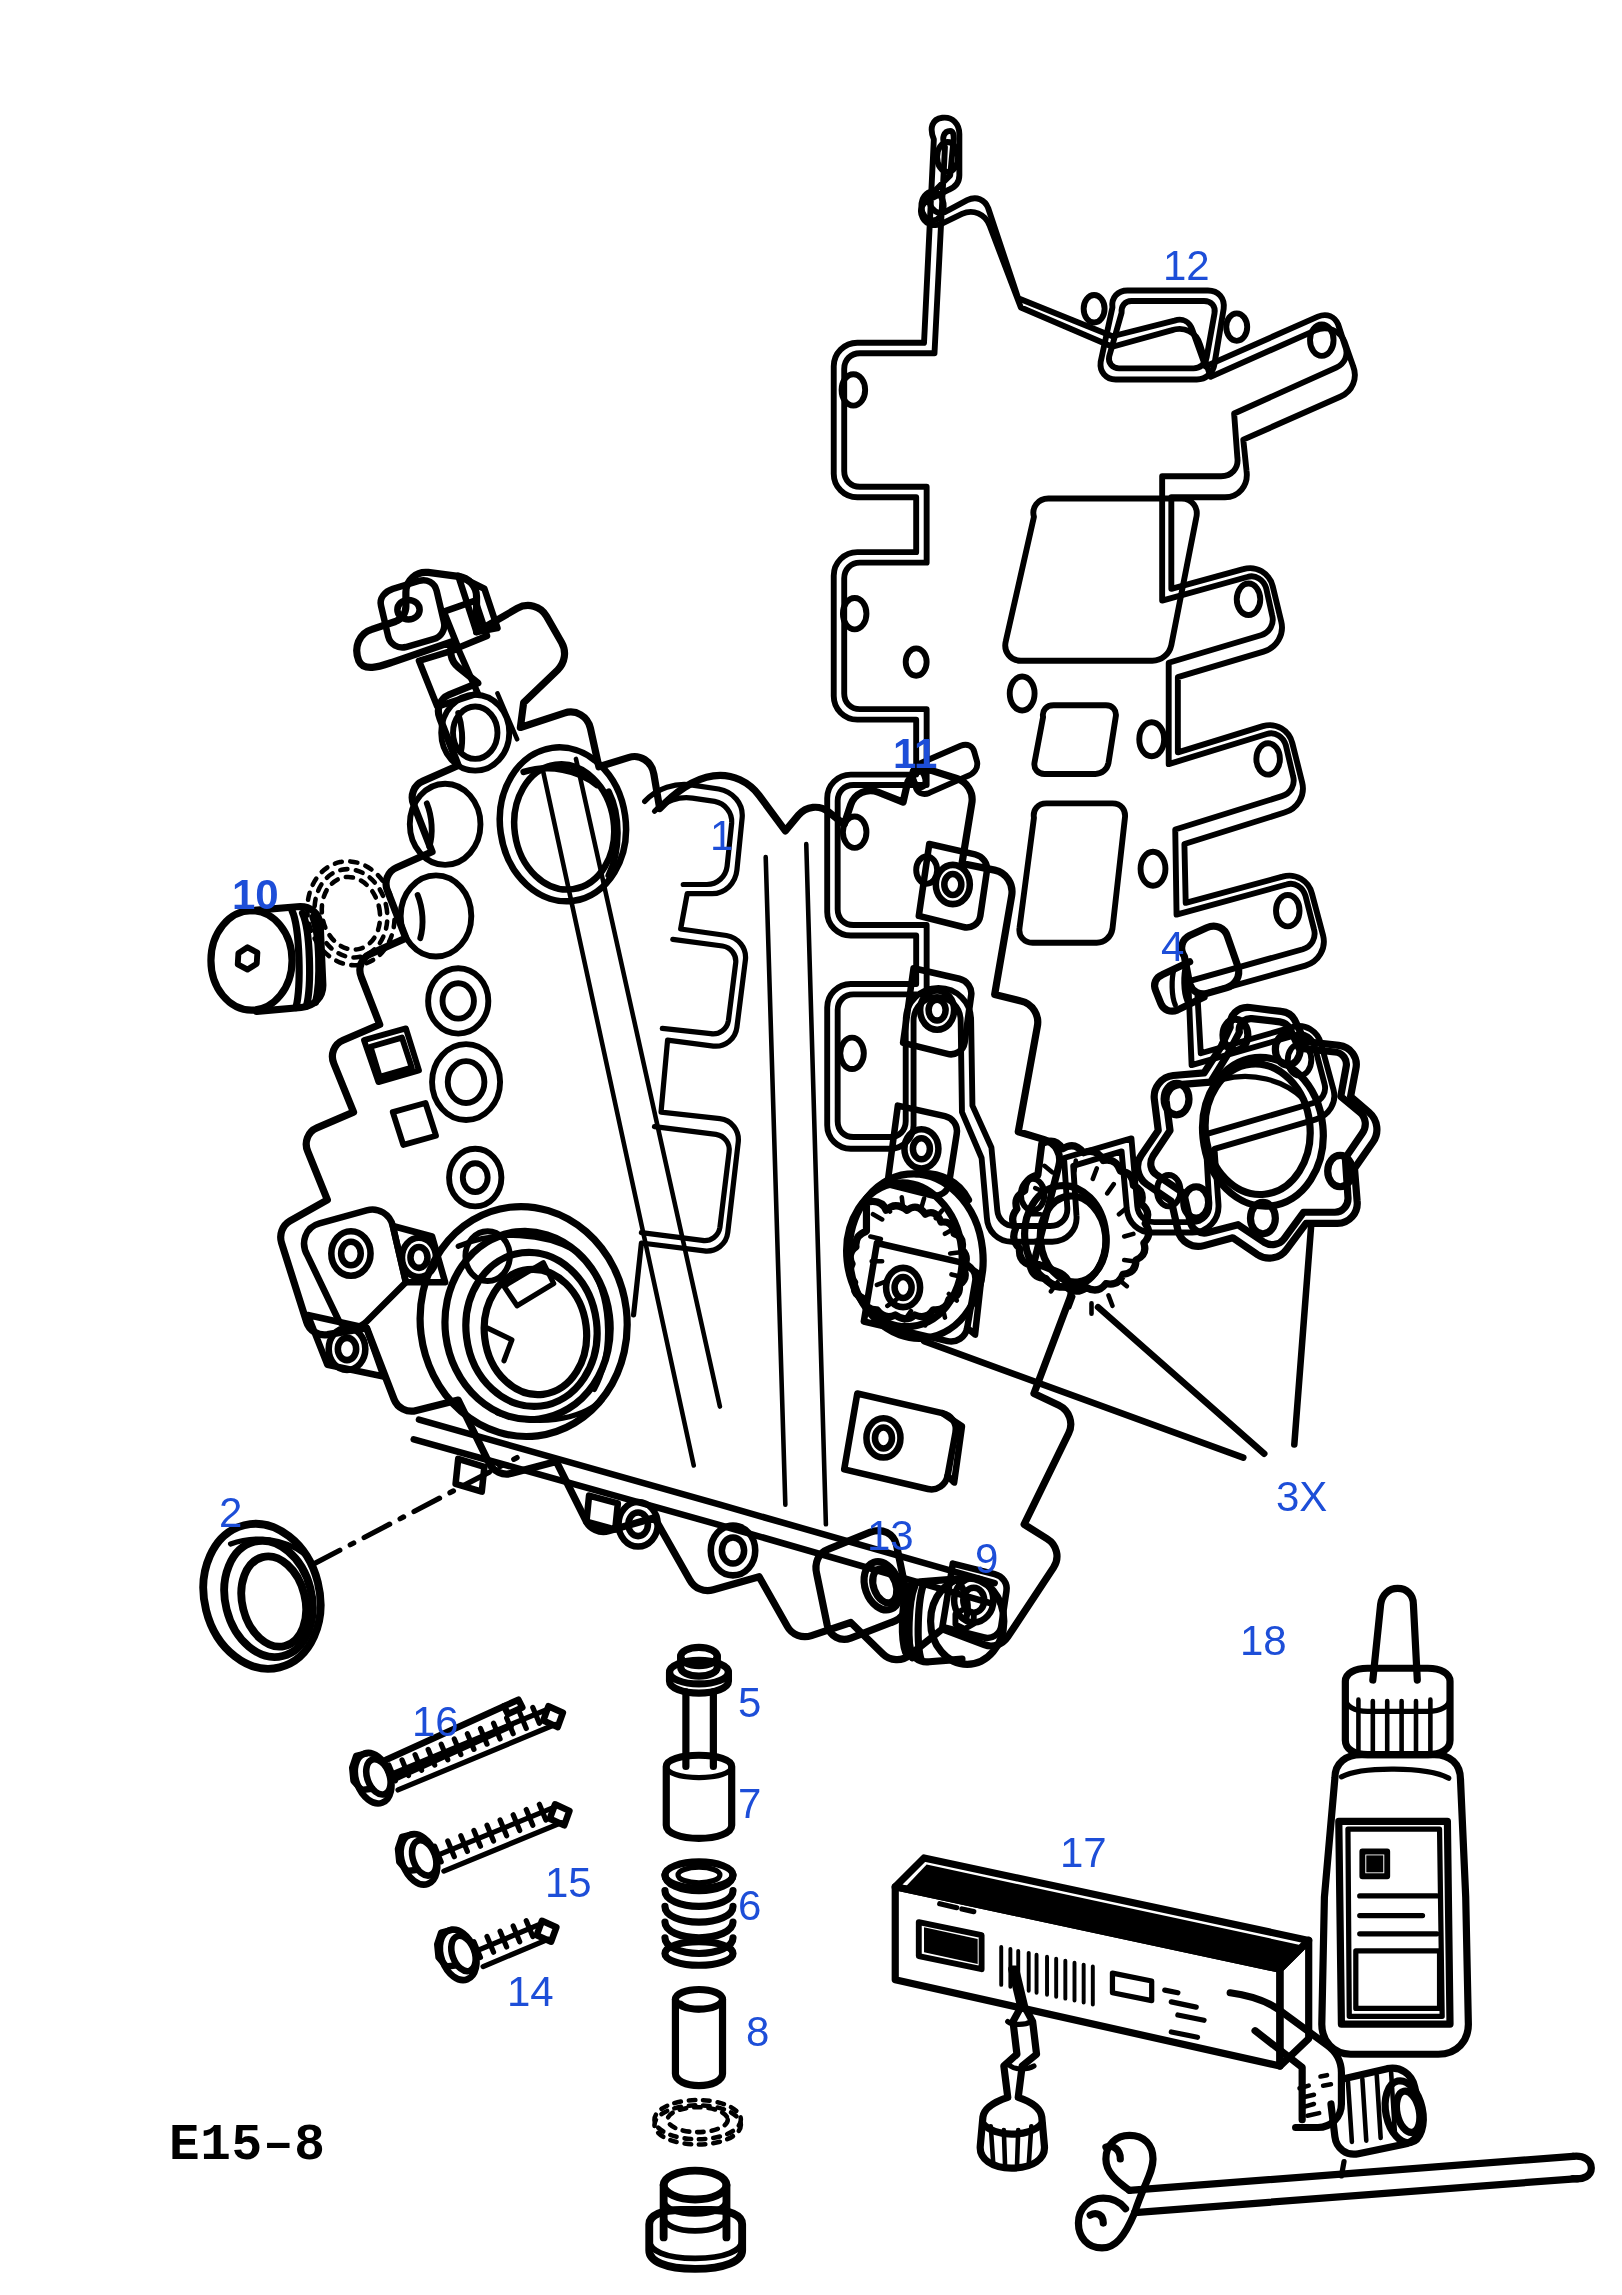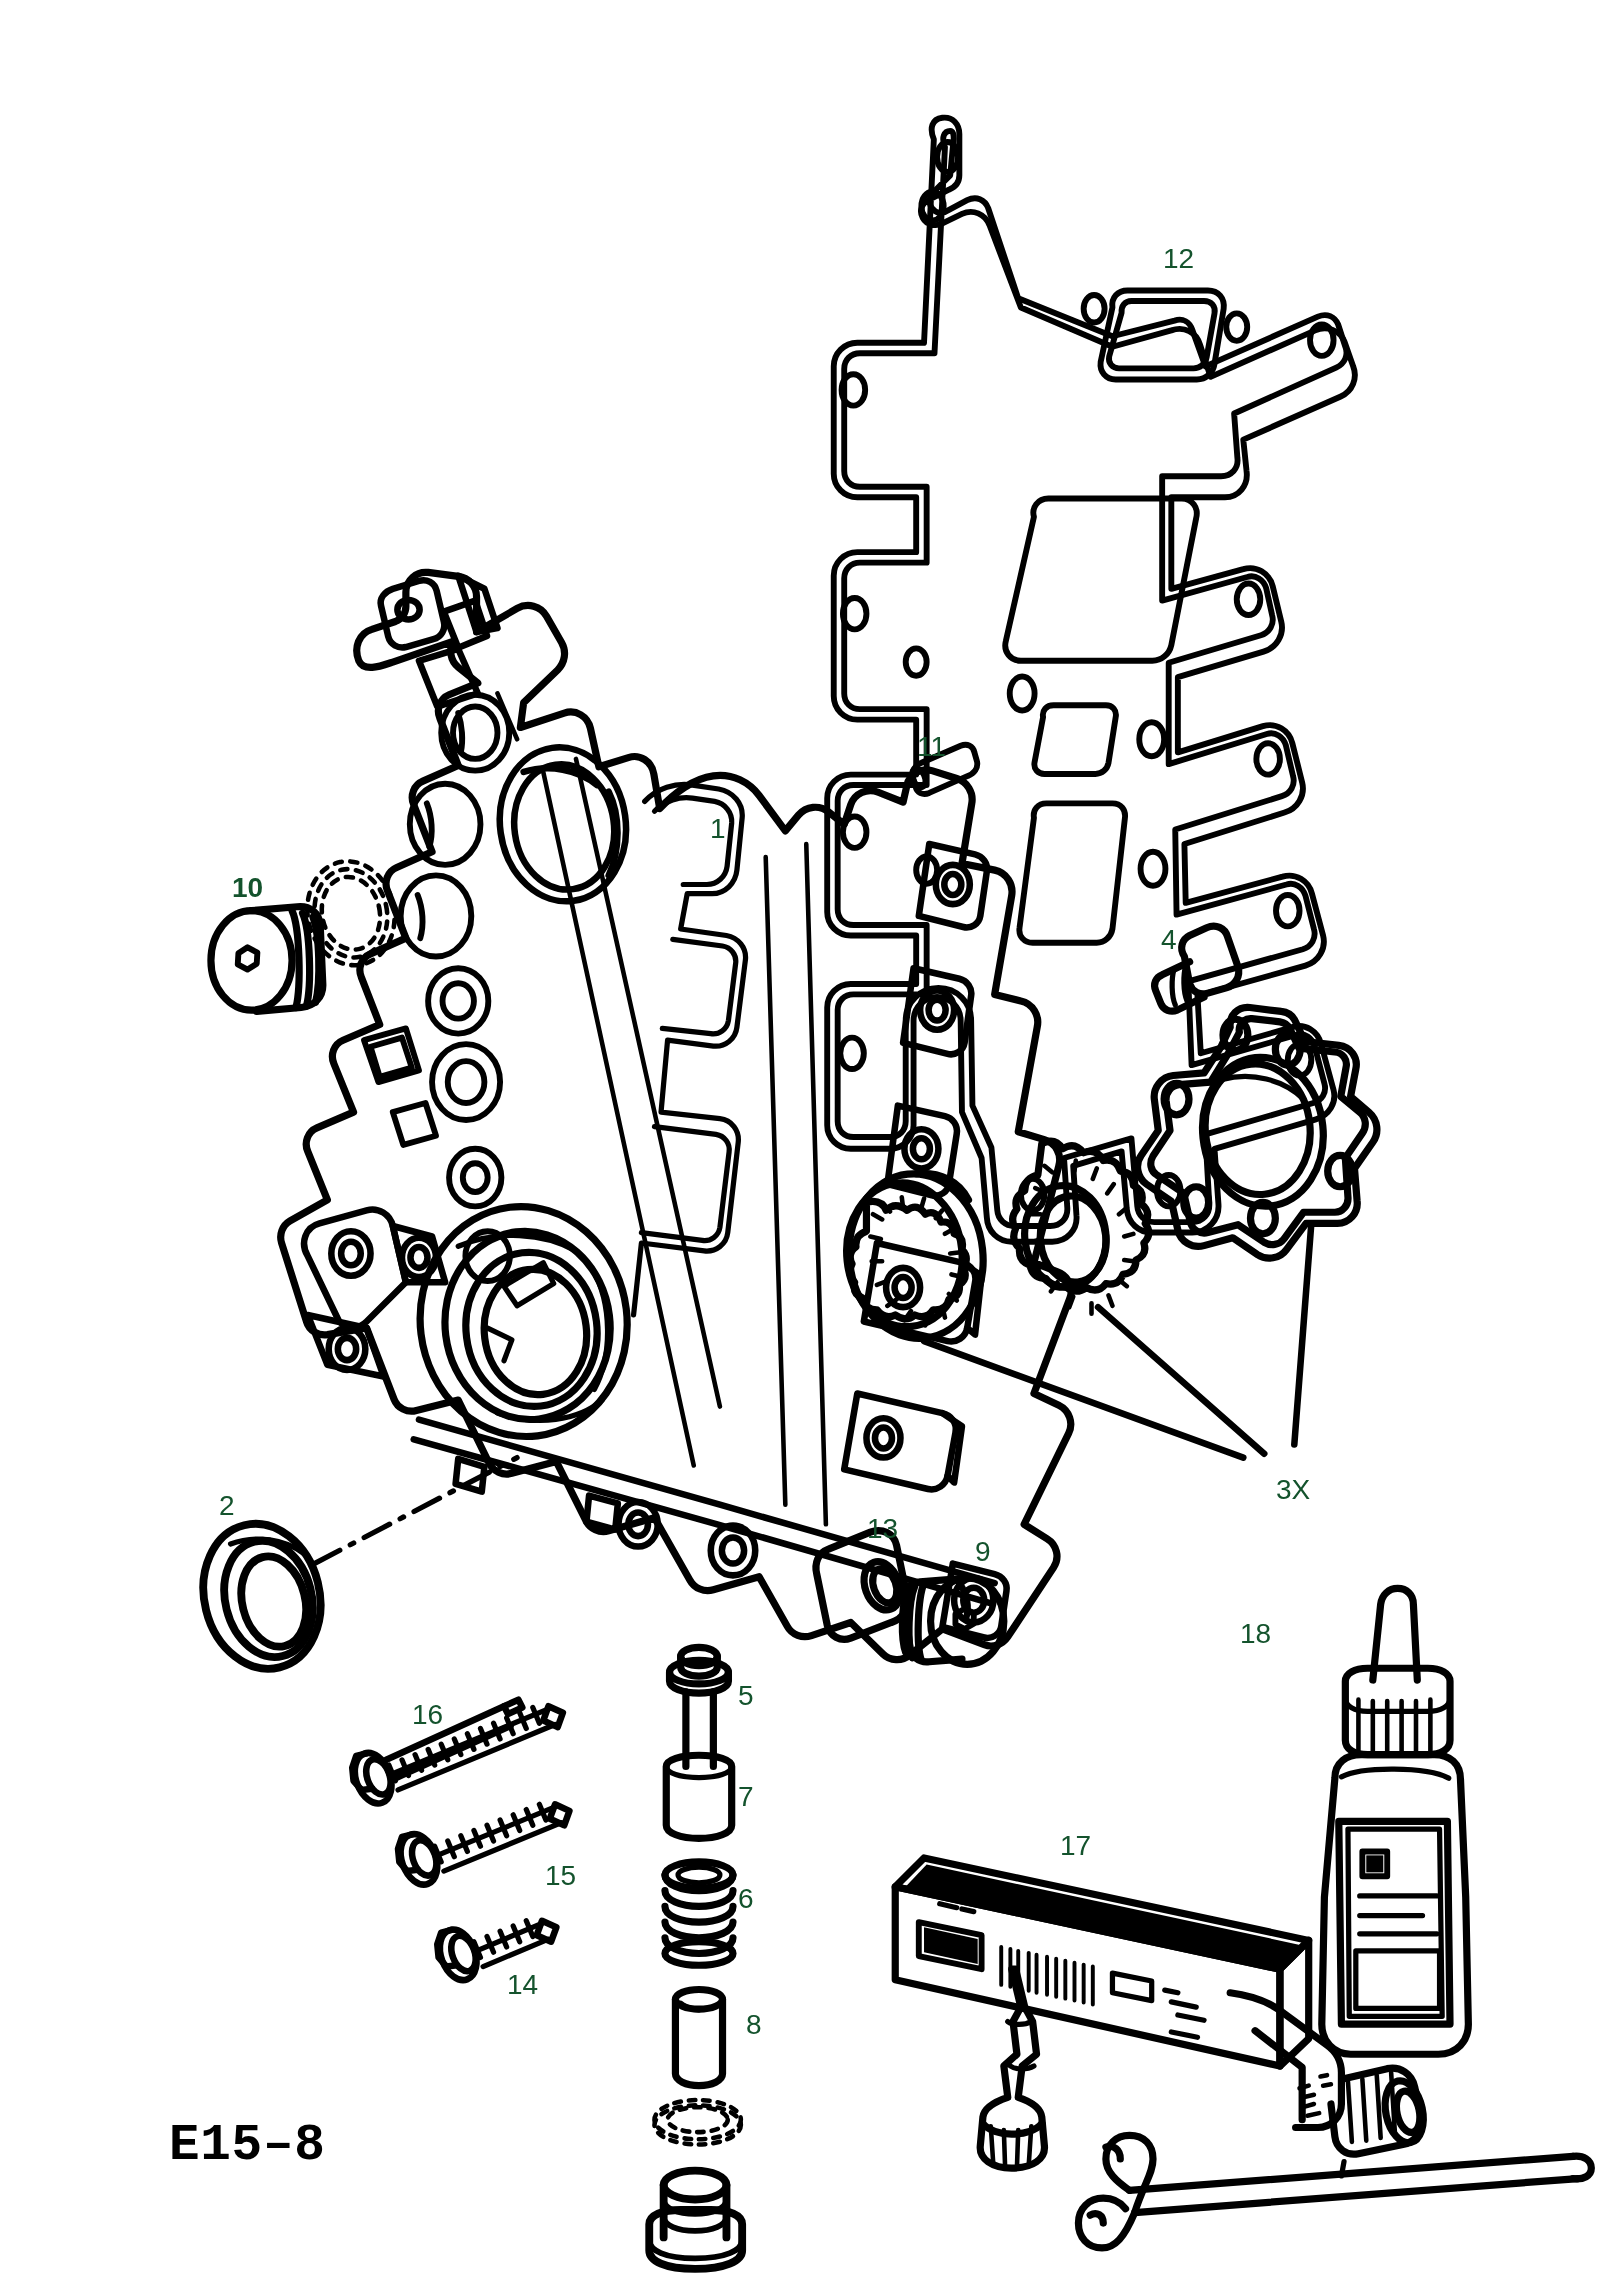--- a/index.html
+++ b/index.html
@@ -11,23 +11,23 @@
     position:relative;
     width:1623px;
     height:2295px;
     background:#fff;
     overflow:hidden;
   }
   #art{position:absolute;left:0;top:0;width:1623px;height:2295px;}
   .callout{
     position:absolute;
     font-family:"Liberation Sans", sans-serif;
-    font-size:28px;
+    font-size:42px;
     line-height:1;
-    color:#14532d;
+    color:#1d4ed8;
     white-space:nowrap;
     user-select:none;
   }
   #page-label{
     position:absolute;
     left:169px;
     top:2117px;
     font-family:Liberation Mono, monospace;
     font-weight:bold;
     font-size:51px;
@@ -1007,21 +1007,21 @@
   <div class="callout" style="left:710px;top:815px;">1</div>
   <div class="callout" style="left:219px;top:1492px;">2</div>
   <div class="callout" style="left:1276px;top:1476px;text-align:center;">3X</div>
   <div class="callout" style="left:1161px;top:926px;">4</div>
   <div class="callout" style="left:738px;top:1682px;">5</div>
   <div class="callout" style="left:738px;top:1885px;">6</div>
   <div class="callout" style="left:738px;top:1783px;">7</div>
   <div class="callout" style="left:746px;top:2011px;">8</div>
   <div class="callout" style="left:975px;top:1538px;">9</div>
   <div class="callout" style="left:232px;top:874px;font-weight:bold;">10</div>
-  <div class="callout" style="left:917px;top:733px;">11</div>
+  <div class="callout" style="left:893px;top:733px;font-weight:bold;">11</div>
   <div class="callout" style="left:1163px;top:245px;">12</div>
   <div class="callout" style="left:867px;top:1515px;">13</div>
   <div class="callout" style="left:507px;top:1971px;">14</div>
   <div class="callout" style="left:497px;top:1862px;margin-left:48px;">15</div>
   <div class="callout" style="left:412px;top:1701px;">16</div>
   <div class="callout" style="left:1060px;top:1832px;">17</div>
   <div class="callout" style="left:1240px;top:1620px;">18</div>
 
   <div id="page-label">E15–8</div>
 

